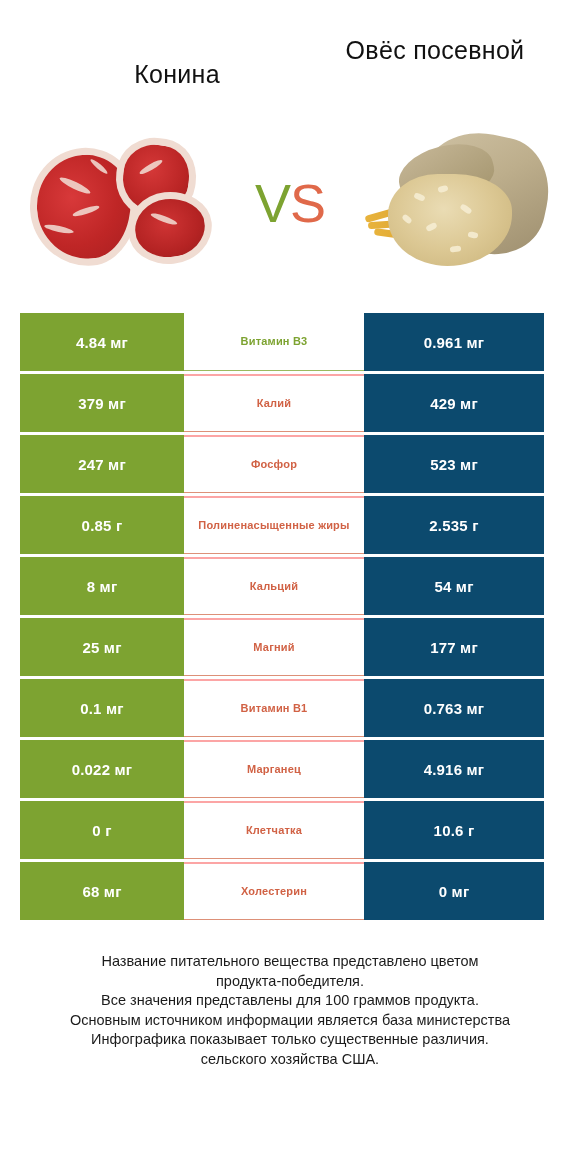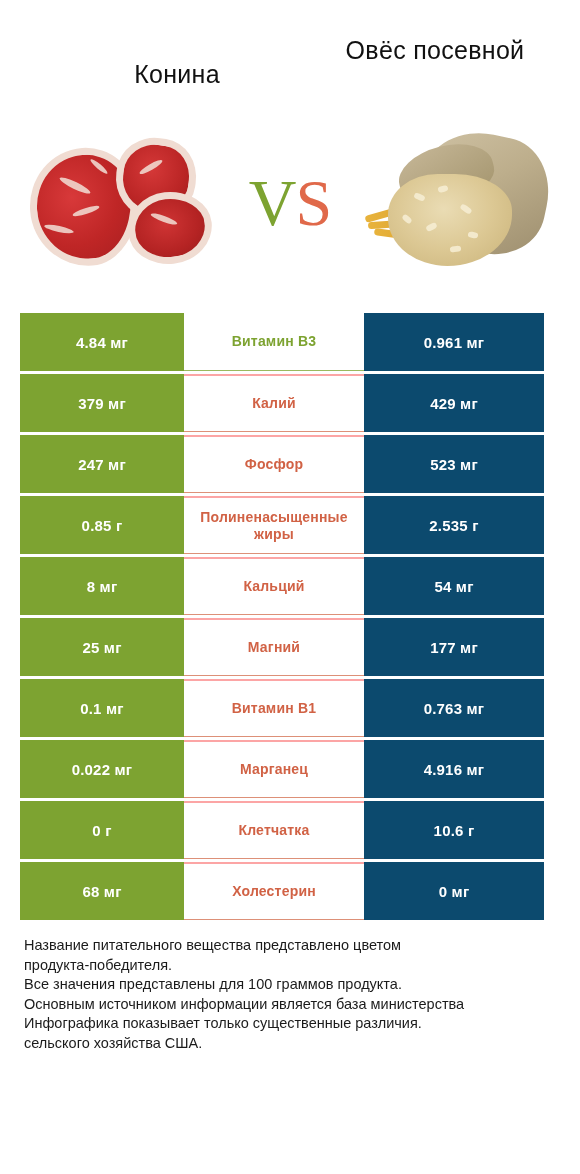--- a/index.html
+++ b/index.html
@@ -48,25 +48,25 @@
     justify-content: space-between;
     padding: 0 20px;
     box-sizing: border-box;
   }
   .hero-img {
     width: 210px;
     height: 165px;
     position: relative;
   }
   .vs {
-    font-size: 66px;
+    font-size: 54px;
     font-weight: 400;
     letter-spacing: -1px;
     line-height: 1;
-    font-family: Liberation Serif, serif;
+    font-family: Liberation Sans, sans-serif;
     white-space: nowrap;
     user-select: none;
   }
   .vs .v { color: #7da331; }
   .vs .s { color: #e0694a; }
 
   
   .meat {
     position: absolute;
     left: 8px; top: 14px;
@@ -167,36 +167,37 @@
     box-sizing: border-box;
     font-size: 15px;
     font-weight: 700;
     letter-spacing: .2px;
   }
   .cell.left  { width: 164px; color: #ffffff; background: #7da331; }
   .cell.right { width: 180px; color: #ffffff; background: #0c4a6e; }
   .cell.mid {
     width: 180px;
     background: #ffffff;
-    font-size: 14px;
+    font-size: 11px;
     font-weight: 700;
     text-align: center;
     line-height: 1.15;
     padding: 0 2px;
     overflow: hidden;
     white-space: nowrap;
   }
   .cell.mid.wrap { white-space: normal; }
   .row.win-left  .cell.mid { color: #7da331; border-top: 1px solid #9bb95f; border-bottom: 1px solid #9bb95f; }
   .row.win-right .cell.mid { color: #d16245; border-top: 2px solid #fca5a5; border-bottom: 1px solid #dd9078; }
   .row:first-child .cell.mid { border-top: none; }
 
   
   .footer {
-    margin: 16px 24px 0 24px;
+    margin: 32px 24px 0 24px;
+    text-align: center;
     font-size: 14.5px;
     line-height: 1.35;
     color: #1b1b1b;
     font-family: "Liberation Sans", sans-serif;
   }
   .footer p { margin: 0; }
 </style>
 </head>
 <body>
 

